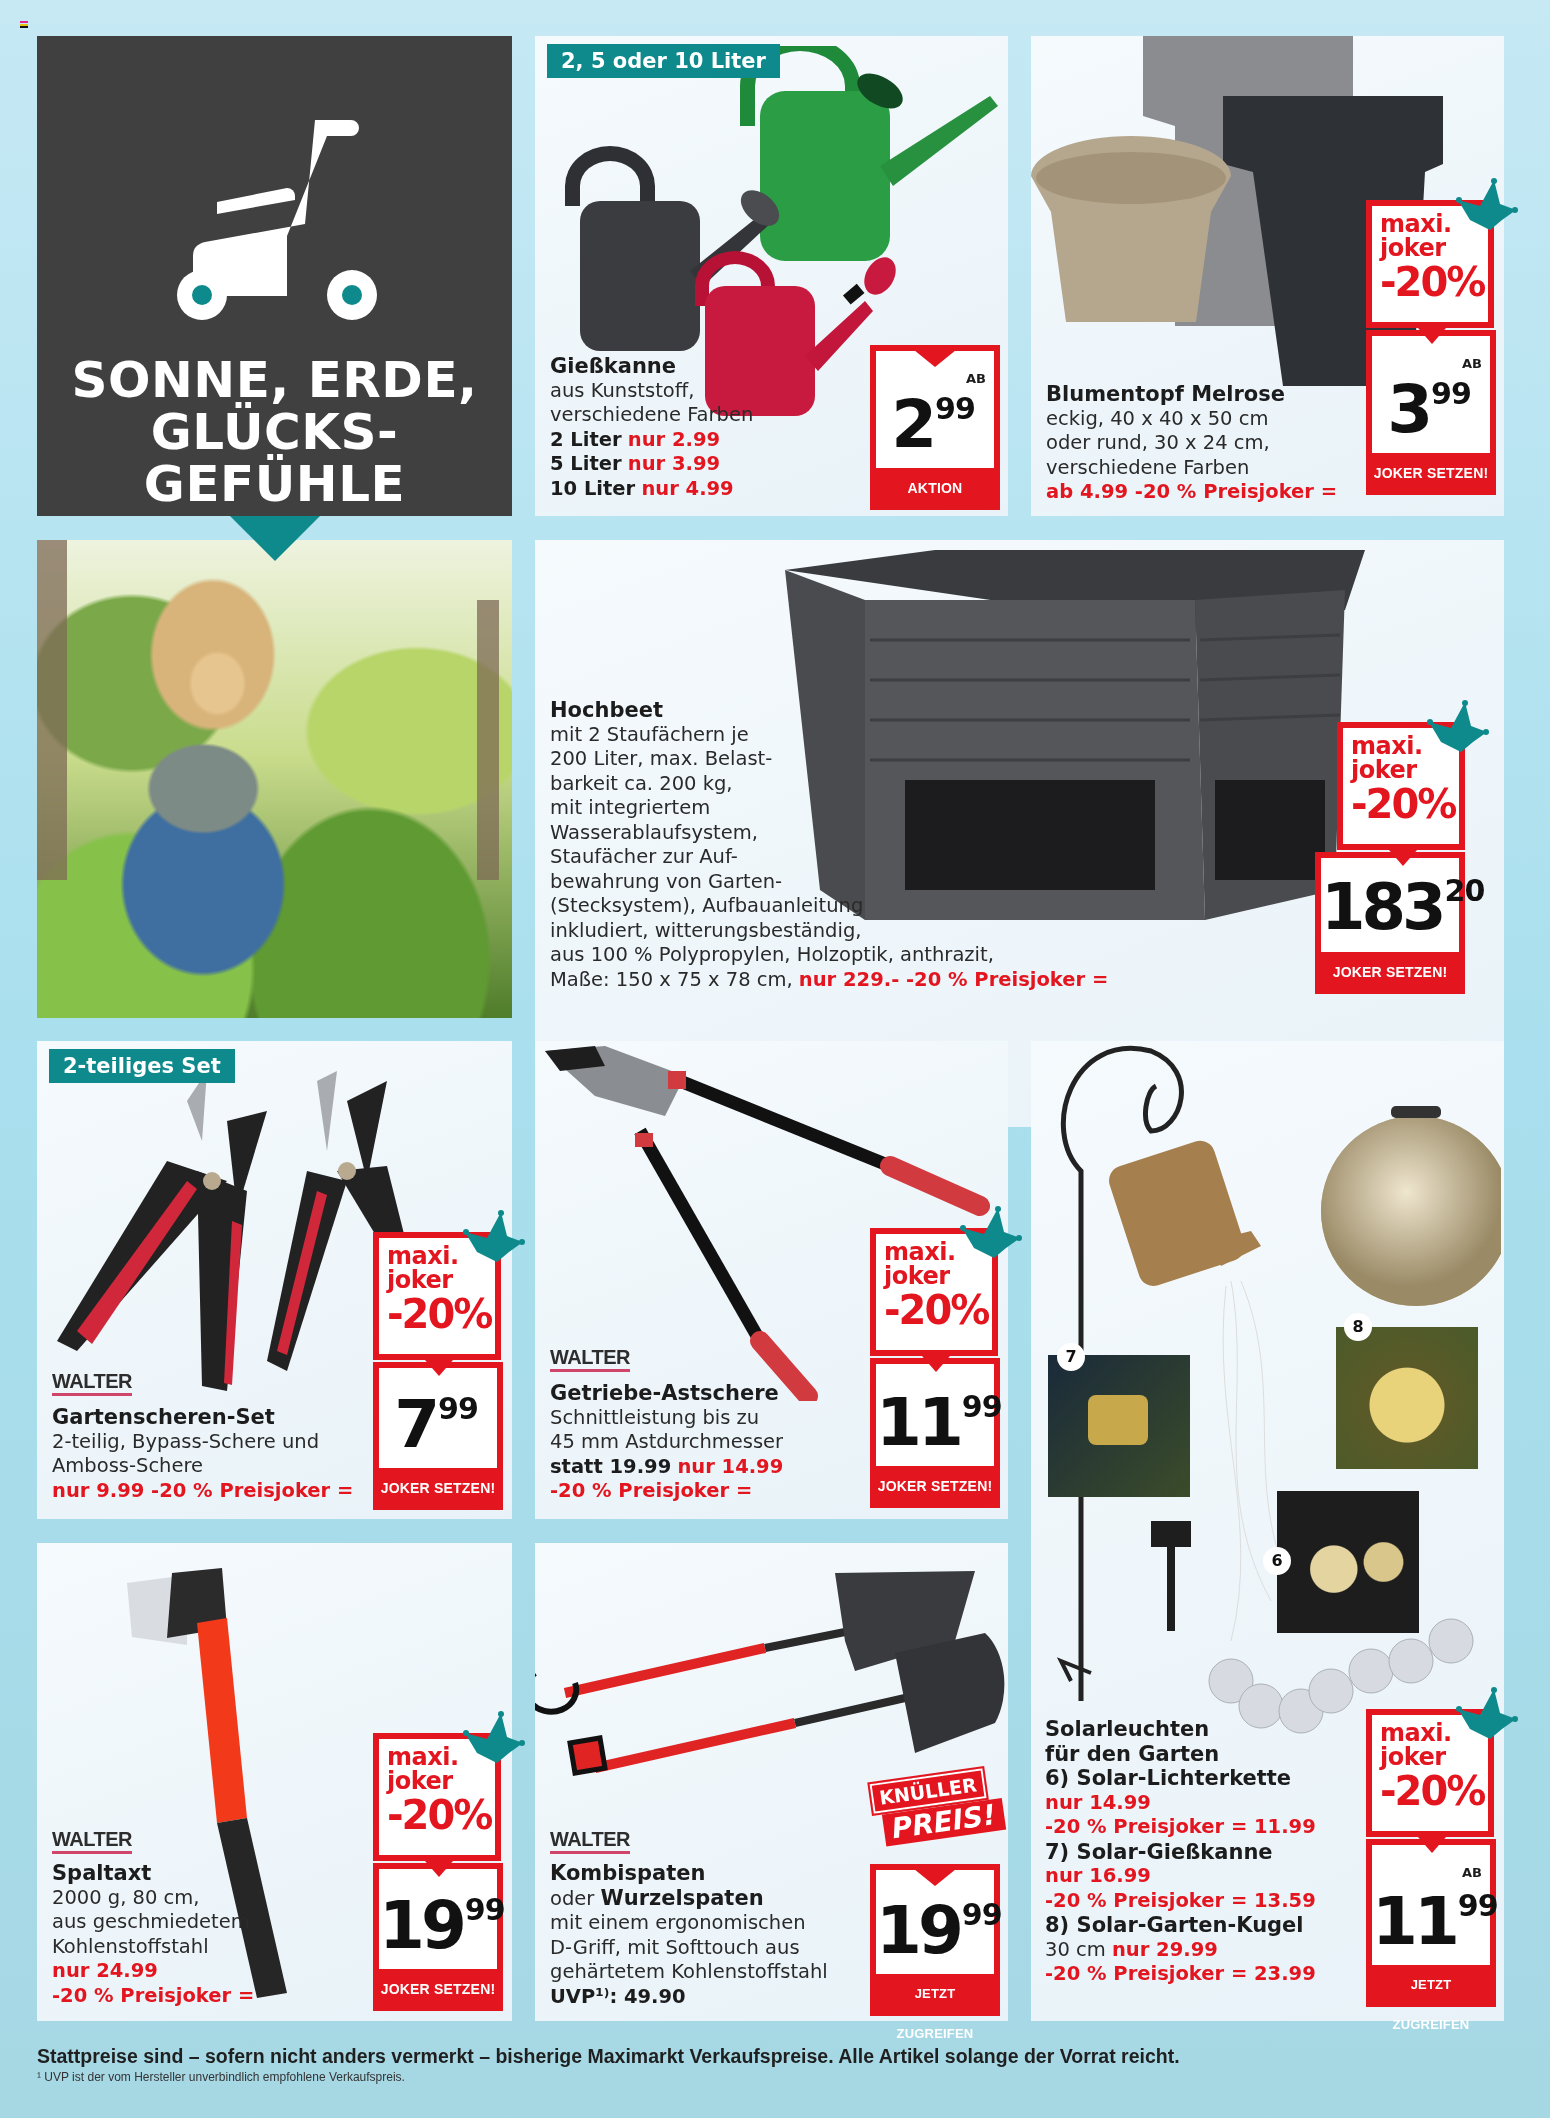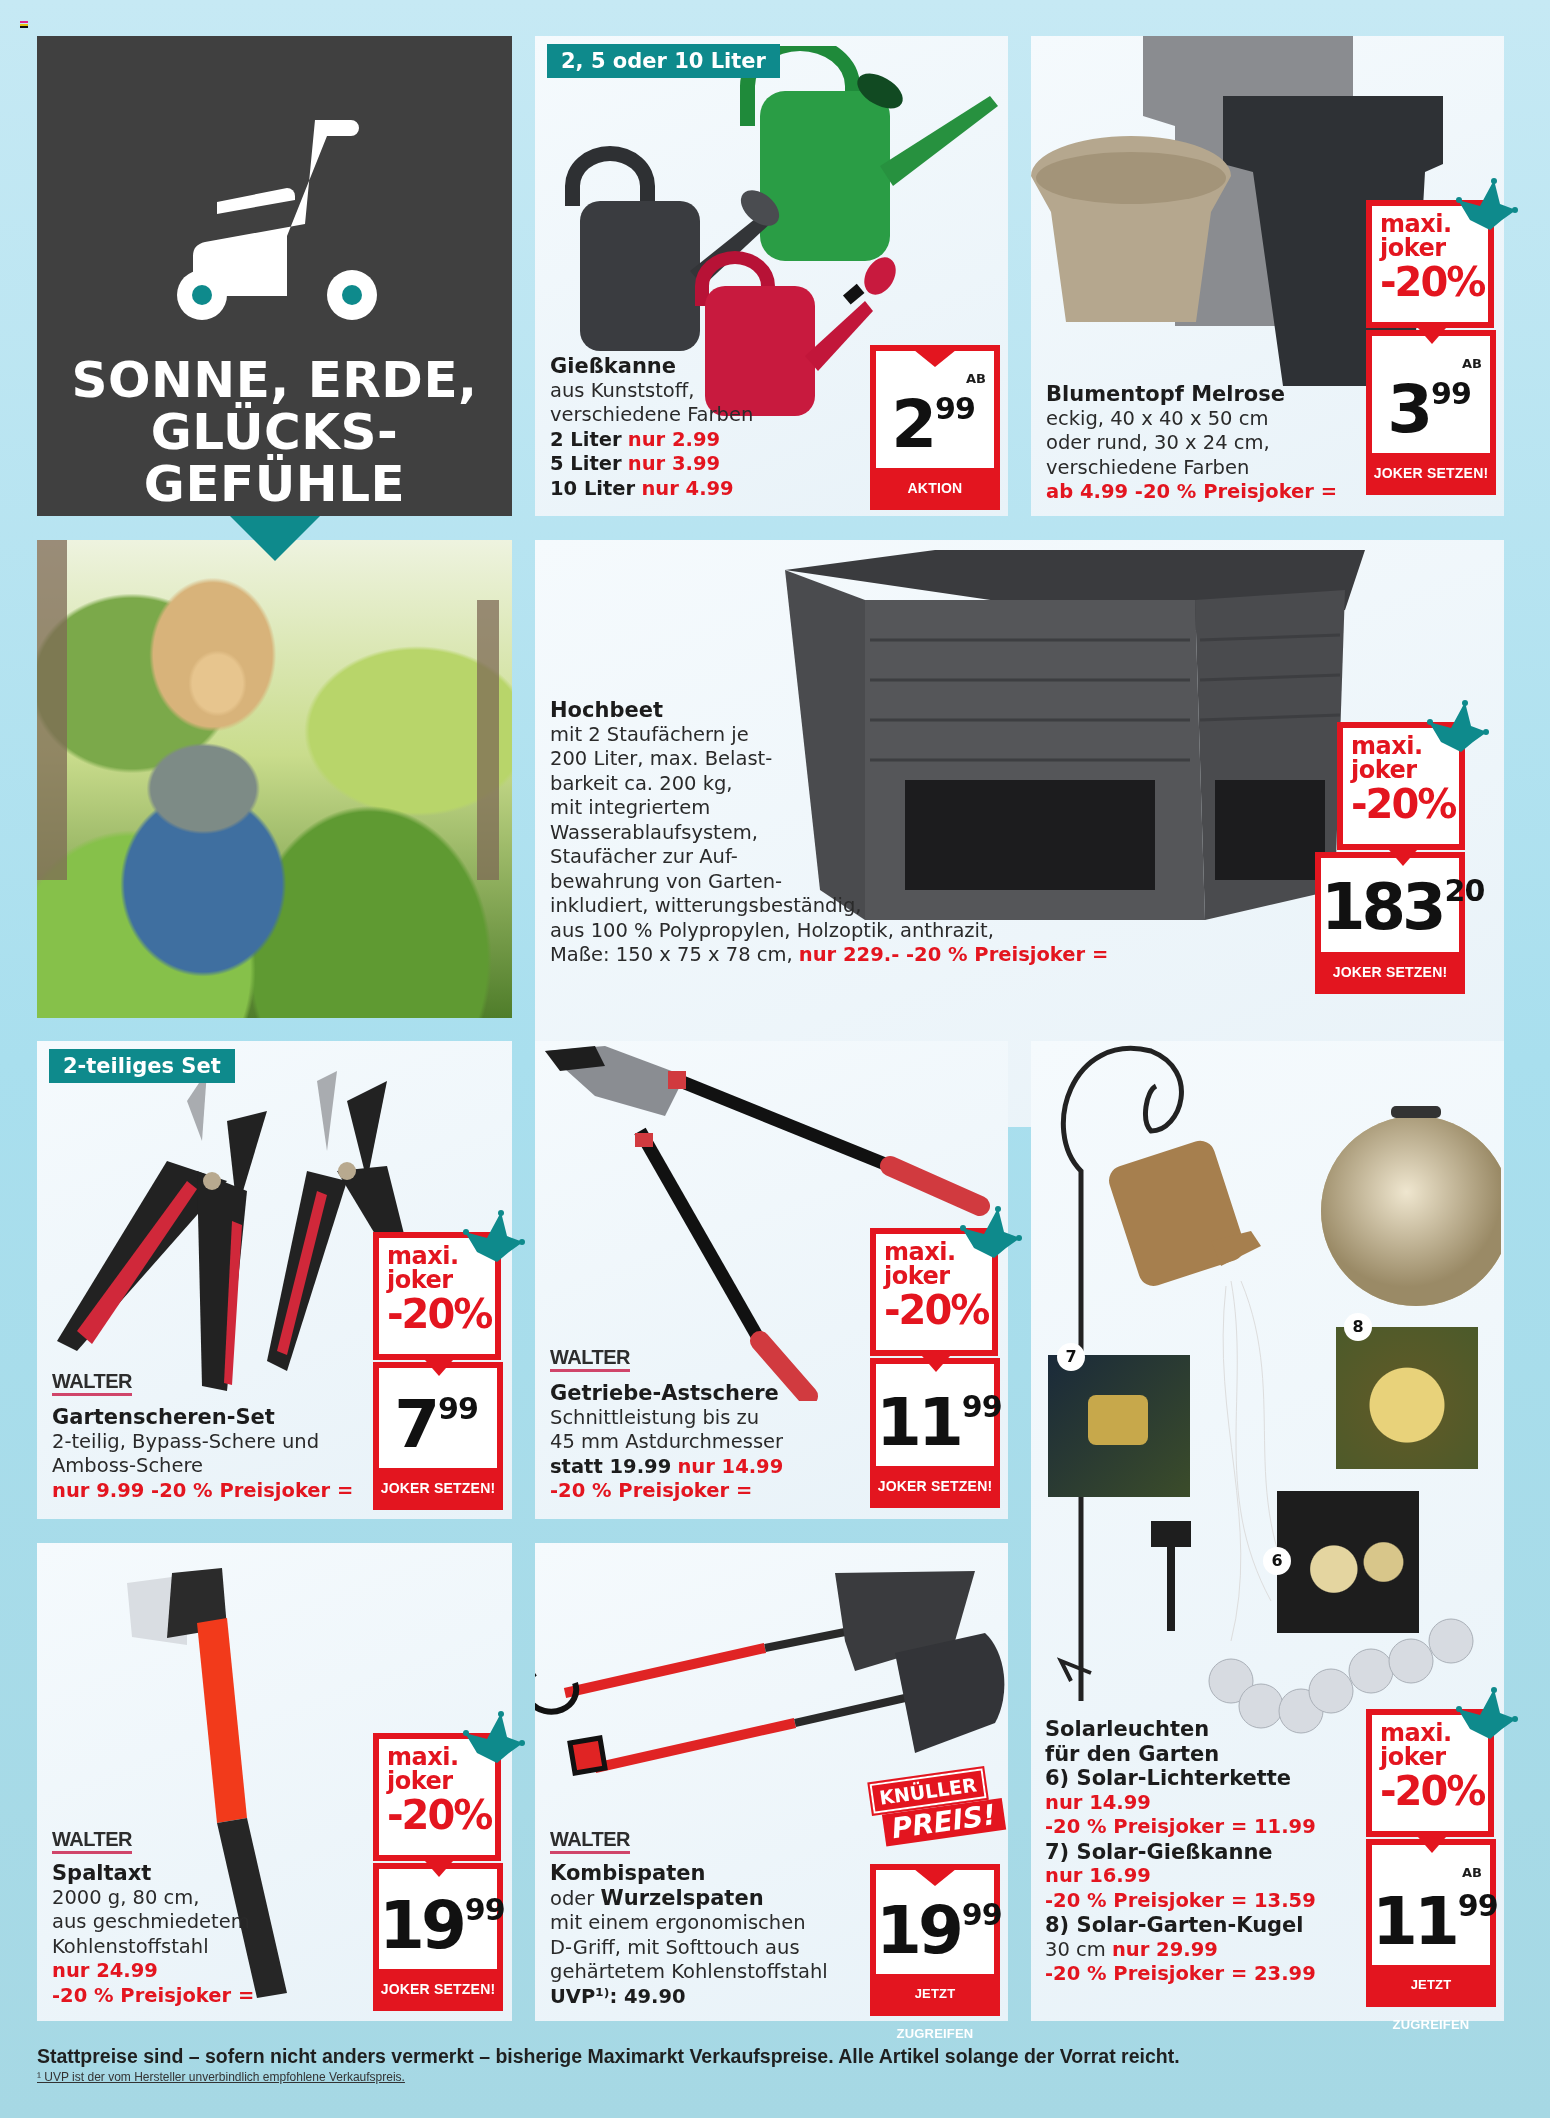--- a/index.html
+++ b/index.html
@@ -106,21 +106,21 @@
   .kn .k1 { background: #e3151f; color: #fff; font-weight: bold; font-size: 19px; padding: 2px 6px;
     display: inline-block; border: 2px solid #fff; outline: 2px solid #e3151f; margin-left: 4px; }
   .kn .k2 { background: #e3151f; color: #fff; font-weight: bold; font-style: italic; font-size: 28px;
     padding: 0 8px; display: inline-block; margin-left: 12px; margin-top: 2px; line-height: 32px; }
 
   .num-badge { position: absolute; width: 28px; height: 28px; border-radius: 50%; background: #fff;
     color: #111; font-weight: bold; font-size: 16px; text-align: center; line-height: 28px; z-index: 5; }
 
   .footer { position: absolute; left: 37px; top: 2045px; font-family: "Liberation Sans", sans-serif; }
   .footer .f1 { font-weight: bold; font-size: 19.5px; color: #1f1f1f; }
-  .footer .f2 { font-size: 12px; color: #333; margin-top: 2px; text-decoration: underline; }
+  .footer .f2 { font-size: 12px; color: #333; margin-top: 2px; }
 </style>
 </head>
 <body>
 
 <div class="flag">
   <div style="background:#e4248a"></div>
     <div style="background:#e6c20f"></div>
     <div style="background:#111"></div>
 </div>
 
@@ -246,20 +246,21 @@
   </svg>
   <div class="prod-text" style="left:15px;top:158px;">
     <div class="name">Hochbeet</div>
     <div>mit 2 Staufächern je</div>
     <div>200 Liter, max. Belast-</div>
     <div>barkeit ca. 200 kg,</div>
     <div>mit integriertem</div>
     <div>Wasserablaufsystem,</div>
     <div>Staufächer zur Auf-</div>
     <div>bewahrung von Garten-</div>
+    <div>(Stecksystem), Aufbauanleitung</div>
     <div>inkludiert, witterungsbeständig,</div>
     <div>aus 100 % Polypropylen, Holzoptik, anthrazit,</div>
     <div><span>Maße: 150 x 75 x 78 cm,</span> <span class="red">nur 229.- -20 % Preisjoker =</span></div>
   </div>
 </div>
 <div class="tag" style="left:1315px;top:722px;width:150px;">
   <div class="joker" style="margin-left:22px;">
     <div class="joker-inner">
       <div class="jt">maxi.</div>
       <div class="jt">joker</div>

